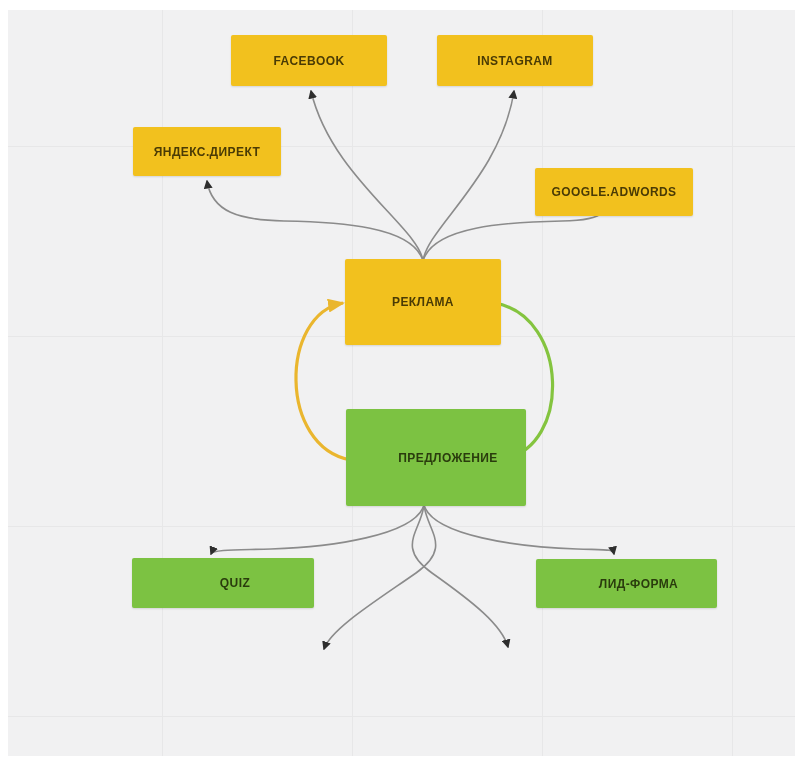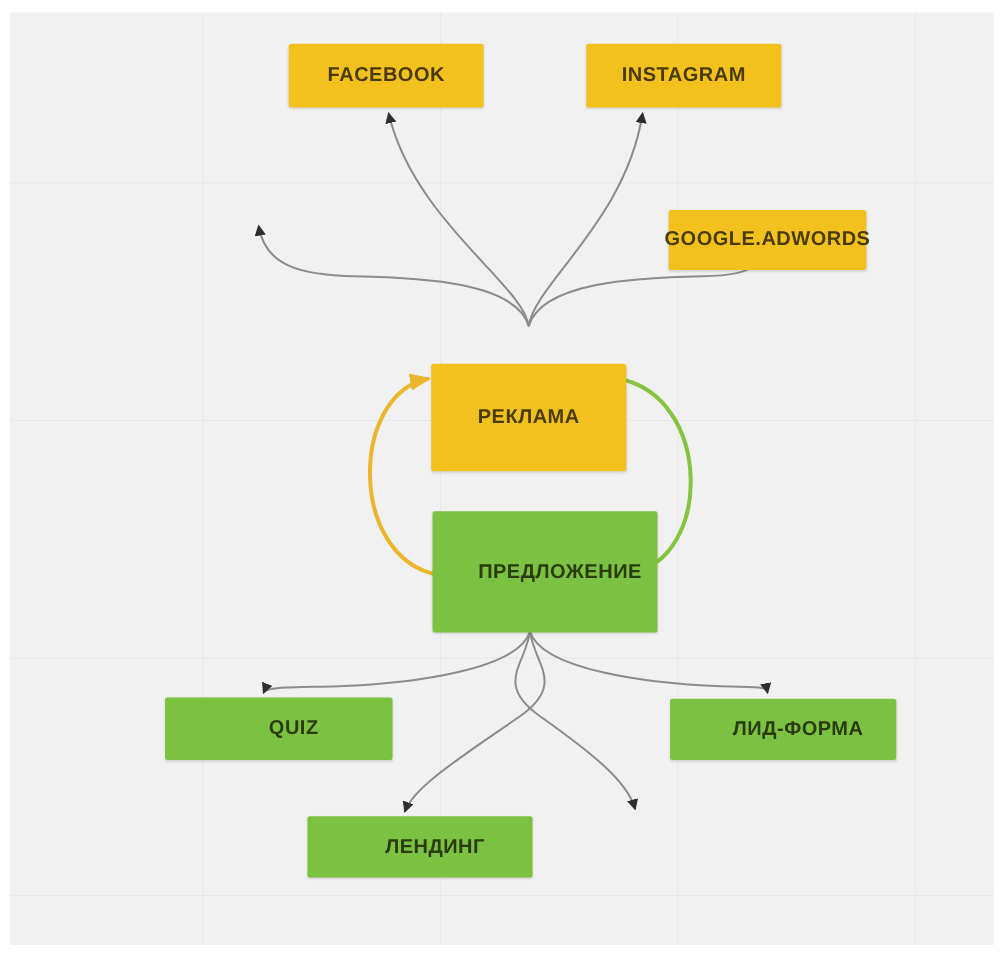--- a/index.html
+++ b/index.html
@@ -41,39 +41,39 @@
     position:absolute;
     left:0; top:0;
     width:804px; height:769px;
     pointer-events:none;
   }
   .node{
     position:absolute;
     display:flex;
     align-items:center;
     justify-content:center;
-    font-size:16px;
+    font-size:12px;
     font-weight:bold;
     letter-spacing:.4px;
     text-transform:uppercase;
     border-radius:2px;
     box-shadow:0 1px 2px rgba(0,0,0,.12);
     text-align:center;
     cursor:default;
     user-select:none;
   }
   .node.yellow{ background:var(--node-yellow); color:var(--yellow-text); }
   .node.green { background:var(--node-green);  color:var(--green-text);padding-left:24px; }
 
   
   #n-facebook    { left:231px; top:35px;  width:156px; height:51px; }
-  #n-instagram   { left:437px; top:35px;  width:156px; height:51px;margin-left:32px; }
+  #n-instagram   { left:437px; top:35px;  width:156px; height:51px; }
   #n-yandex      { left:133px; top:127px; width:148px; height:49px; }
   #n-google      { left:535px; top:128px; width:158px; height:48px;margin-top:40px; }
-  #n-reklama     { left:345px; top:259px; width:156px; height:86px;margin-top:32px; }
+  #n-reklama     { left:345px; top:259px; width:156px; height:86px; }
   #n-predlozhenie{ left:346px; top:409px; width:156px; height:97px; }
   #n-quiz        { left:132px; top:558px; width:158px; height:50px; }
   #n-leadform    { left:536px; top:559px; width:157px; height:49px; }
   #n-landing     { left:246px; top:653px; width:156px; height:49px; }
   #n-leadmagnet  { left:432px; top:652px; width:155px; height:48px; }
 </style>
 </head>
 <body>
 
 <div class="frame">
@@ -107,31 +107,31 @@
     <path d="M351 460 C278 447 280 314 343 303" fill="none" stroke="var(--cycle-yellow)" stroke-width="3.2" marker-end="url(#m-yellow)"></path>
     <path d="M495 303 C570 317 570 447 505 458" fill="none" stroke="var(--cycle-green)" stroke-width="3.2" marker-end="url(#m-green)"></path>
   </svg>
 
   <div class="node yellow" id="n-facebook">
     <span>FACEBOOK</span>
   </div>
   <div class="node yellow" id="n-instagram">
     <span>INSTAGRAM</span>
   </div>
+  <div class="node yellow" id="n-yandex">
+    <span>ЯНДЕКС.ДИРЕКТ</span>
+  </div>
   <div class="node yellow" id="n-google">
     <span>GOOGLE.ADWORDS</span>
   </div>
   <div class="node yellow" id="n-reklama">
     <span>РЕКЛАМА</span>
   </div>
   <div class="node green" id="n-predlozhenie">
     <span>ПРЕДЛОЖЕНИЕ</span>
   </div>
   <div class="node green" id="n-leadform">
     <span>ЛИД-ФОРМА</span>
   </div>
   <div class="node green" id="n-quiz">
     <span>QUIZ</span>
   </div>
-  <div class="node green" id="n-landing">
-    <span>ЛЕНДИНГ</span>
-  </div>
 </div>
 
 </body></html>

